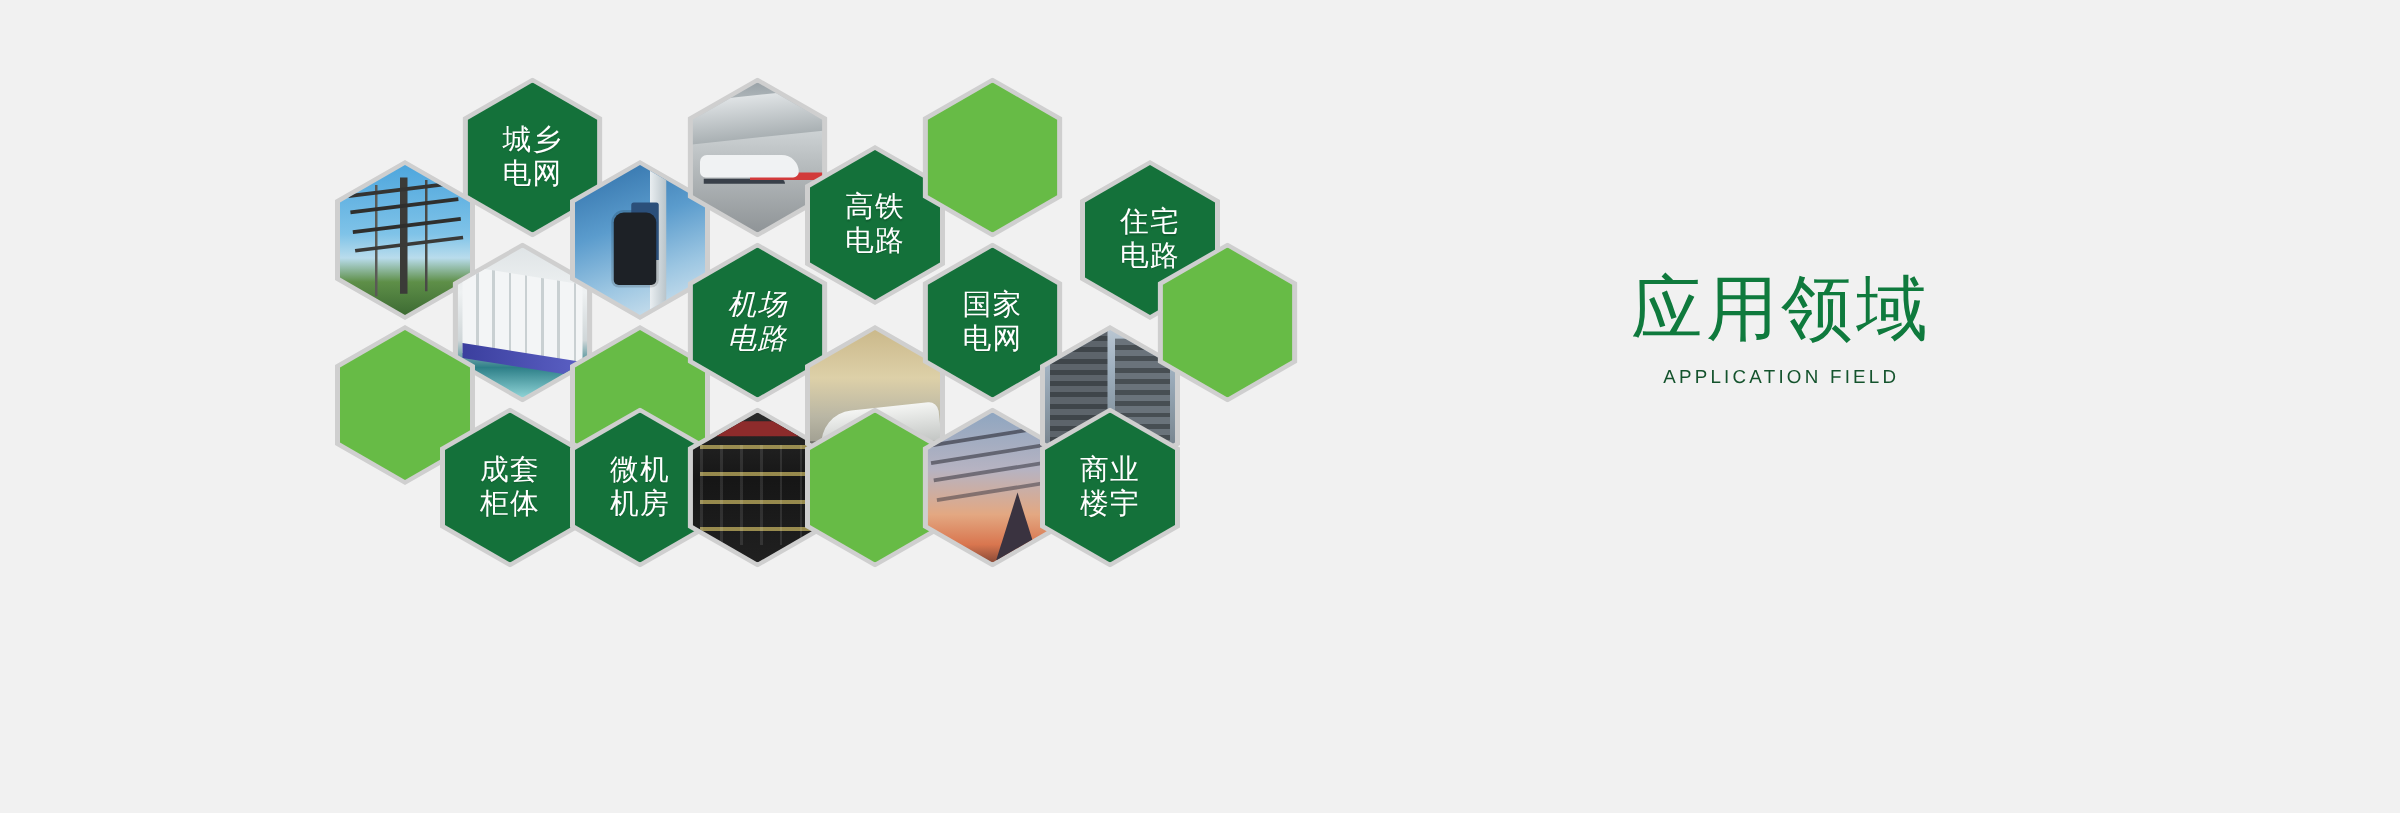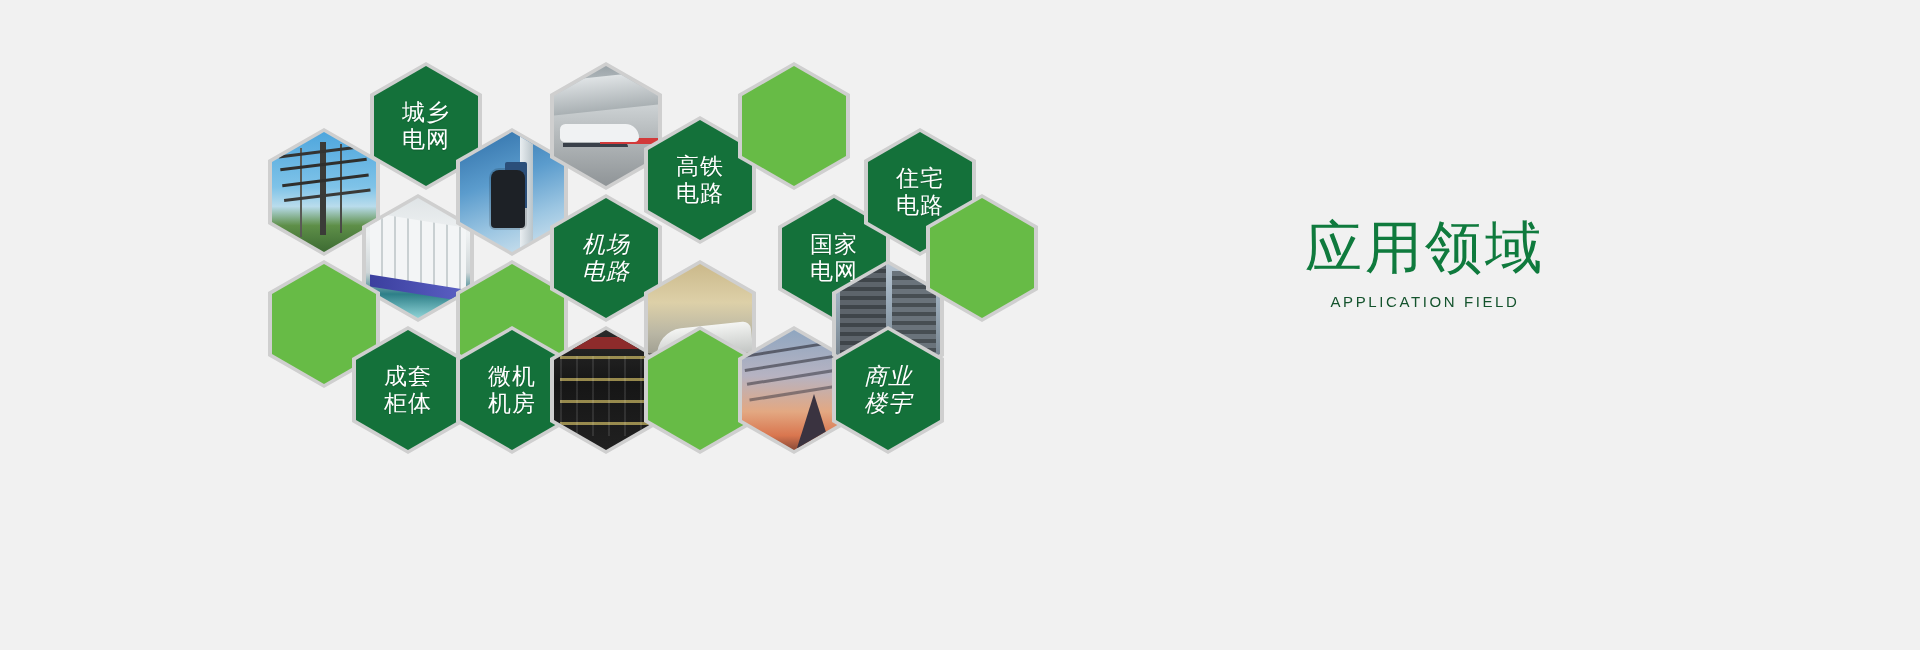--- a/index.html
+++ b/index.html
@@ -246,21 +246,21 @@
         <div class="inner">
           <div class="ph ph-train"></div>
         </div>
       </div>
       <div class="hex lightgreen" style="left: 644px; top: 326px;">
         <div class="inner"></div>
       </div>
       <div class="hex lightgreen" style="left: 738px; top: 62px;">
         <div class="inner"></div>
       </div>
-      <div class="hex darkgreen" style="left: 738px; top: 194px; margin-left: 40px;">
+      <div class="hex darkgreen" style="left: 738px; top: 194px;">
         <div class="inner">
           <div class="label">国家
 电网</div>
         </div>
       </div>
       <div class="hex" style="left: 738px; top: 326px;">
         <div class="inner">
           <div class="ph ph-sunset"></div>
         </div>
       </div>
@@ -268,21 +268,21 @@
         <div class="inner">
           <div class="label">住宅
 电路</div>
         </div>
       </div>
       <div class="hex" style="left: 832px; top: 260px;">
         <div class="inner">
           <div class="ph ph-building"></div>
         </div>
       </div>
-      <div class="hex darkgreen" style="left: 832px; top: 326px; font-style: italic;">
+      <div class="hex darkgreen" style="left: 832px; top: 326px;">
         <div class="inner">
           <div class="label">商业
 楼宇</div>
         </div>
       </div>
       <div class="hex lightgreen" style="left: 926px; top: 194px;">
         <div class="inner"></div>
       </div>
     </div>
 

